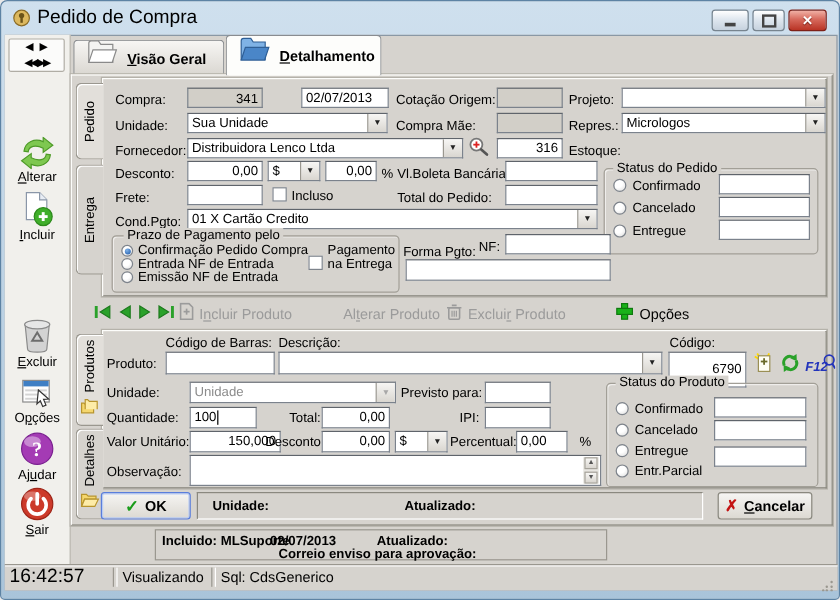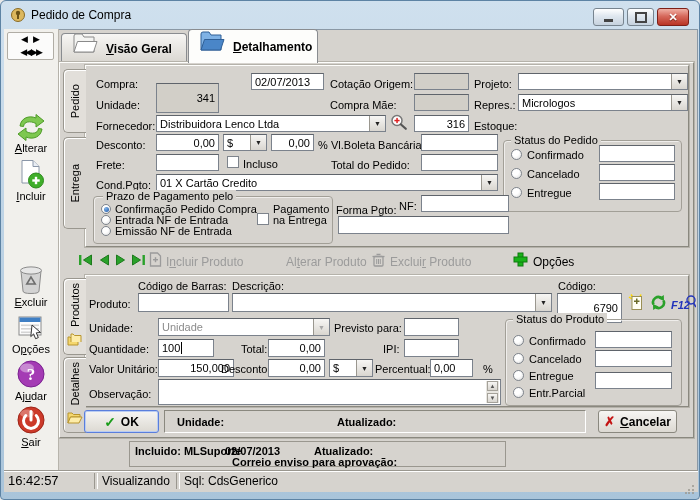--- a/index.html
+++ b/index.html
@@ -60,21 +60,21 @@
 <div id="win">
 
   <div class="abs" style="left:0;top:0;width:700px;height:28px;">
     <span class="abs" style="left:9px;top:6px;">
       <svg width="16" height="16">
           <circle cx="8" cy="8" r="6.5" fill="#dcb85e" stroke="#8a6b25"></circle>
           <circle cx="8" cy="6" r="2.2" fill="#6b5318"></circle>
           <rect x="7" y="7.5" width="2" height="4.5" fill="#6b5318"></rect>
         </svg>
     </span>
-    <span class="lbl" style="left:30px;top:8px;font-size:12px;">Pedido de Compra</span>
+    <span class="lbl" style="left:30px;top:8px;font-size:16px;">Pedido de Compra</span>
     <div class="wbtn" style="left:592px;width:31px;">
       <span style="width:9px;height:3px;background:#444;display:block;margin-top:6px;"></span>
     </div>
     <div class="wbtn" style="left:626px;width:27px;">
       <span style="width:8px;height:7px;border:2px solid #444;display:block;"></span>
     </div>
     <div class="wbtn close" style="left:656px;width:32px;">
       <span style="color:#fff;font-weight:bold;font-size:11px;text-shadow:0 1px 1px #6e1b12;">✕</span>
     </div>
   </div>
@@ -184,36 +184,40 @@
 
   <div class="panel3d" style="left:84px;top:64px;width:604px;height:182px;z-index:2;"></div>
   <div class="vtab" style="top:68px;height:64px;z-index:3;background:#e2dfda;">
     <span class="vtext">Pedido</span>
   </div>
   <div class="vtab" style="top:136px;height:92px;z-index:3;">
     <span class="vtext">Entrega</span>
   </div>
 
   <span class="lbl" style="left:95px;top:77px;z-index:4;">Compra:</span>
-  <div class="field ro num" style="left:155px;top:82px;width:63px;height:30px;z-index:4;">
+  <div class="field ro num" style="left:155px;top:72px;width:63px;height:17px;z-index:4;align-items:flex-end;">
       <span>341</span>
     </div>
   <span class="lbl" style="left:222px;top:77px;z-index:4;padding-left:32px;">Data:</span>
   <div class="field" style="left:250px;top:72px;width:73px;height:17px;z-index:4;">
       <span>02/07/2013</span>
     </div>
   <span class="lbl" style="left:329px;top:77px;z-index:4;">Cotação Origem:</span>
   <div class="field ro" style="left:413px;top:72px;width:55px;height:17px;z-index:4;"></div>
   <span class="lbl" style="left:473px;top:77px;z-index:4;">Projeto:</span>
   <div class="field combo" style="left:517px;top:72px;width:170px;height:17px;z-index:4;">
     <span></span>
     <span class="cbtn">▼</span>
   </div>
 
   <span class="lbl" style="left:95px;top:98px;z-index:4;">Unidade:</span>
+  <div class="field combo" style="left:155px;top:93px;width:167px;height:17px;z-index:4;">
+    <span>Sua Unidade</span>
+    <span class="cbtn">▼</span>
+  </div>
   <span class="lbl" style="left:329px;top:98px;z-index:4;">Compra Mãe:</span>
   <div class="field ro" style="left:413px;top:93px;width:55px;height:17px;z-index:4;"></div>
   <span class="lbl" style="left:473px;top:98px;z-index:4;">Repres.:</span>
   <div class="field combo" style="left:517px;top:93px;width:170px;height:17px;z-index:4;">
     <span>Micrologos</span>
     <span class="cbtn">▼</span>
   </div>
 
   <span class="lbl" style="left:95px;top:119px;z-index:4;">Fornecedor:</span>
   <div class="field combo" style="left:155px;top:114px;width:230px;height:17px;z-index:4;">
@@ -467,21 +471,21 @@
   </div>
 
   <div class="abs" style="left:128px;top:440px;width:377px;height:26px;background:#d6d3ce;border:1px solid #9a978f;box-sizing:border-box;z-index:2;">
     <span class="lbl b" style="left:5px;top:3px;">Incluido: MLSuporte</span>
     <span class="lbl b" style="left:95px;top:3px;">02/07/2013</span>
     <span class="lbl b" style="left:184px;top:3px;">Atualizado:</span>
     <span class="lbl b" style="left:102px;top:14px;">Correio enviso para aprovação:</span>
   </div>
 
   <div class="abs" style="left:3px;top:469px;width:694px;height:22px;background:#d6d3ce;border-top:1px solid #9a978f;box-shadow:inset 0 1px 0 #fff;box-sizing:border-box;z-index:2;"></div>
-  <span class="lbl" style="left:7px;top:474px;font-size:13px;z-index:3;">16:42:57</span>
+  <span class="lbl" style="left:7px;top:474px;font-size:16px;z-index:3;">16:42:57</span>
   <span class="sbdiv" style="left:93px;z-index:3;"></span>
   <span class="lbl" style="left:101px;top:474px;font-size:12px;z-index:3;">Visualizando</span>
   <span class="sbdiv" style="left:175px;z-index:3;"></span>
   <span class="lbl" style="left:183px;top:474px;font-size:12px;z-index:3;">Sql: CdsGenerico</span>
   <span class="abs" style="left:684px;top:479px;z-index:3;">
     <svg width="10" height="10">
         <circle cx="8" cy="2" r="1" fill="#9a978f"></circle>
         <circle cx="8" cy="6" r="1" fill="#9a978f"></circle>
         <circle cx="4" cy="6" r="1" fill="#9a978f"></circle>
         <circle cx="8" cy="9" r="1" fill="#9a978f"></circle>

